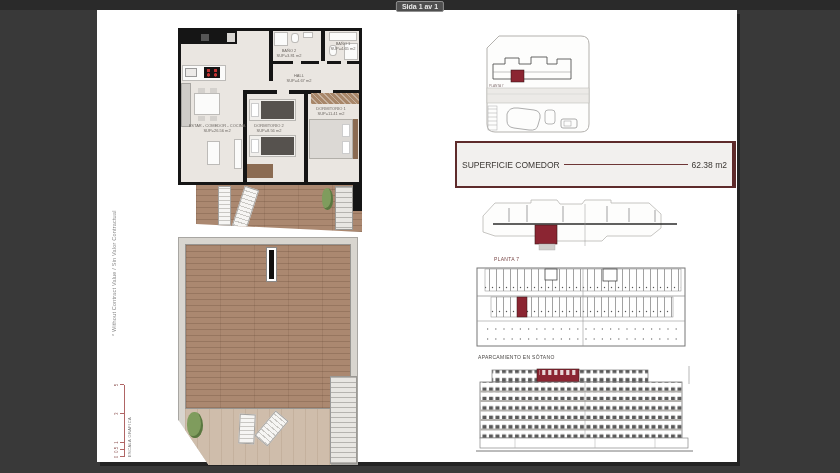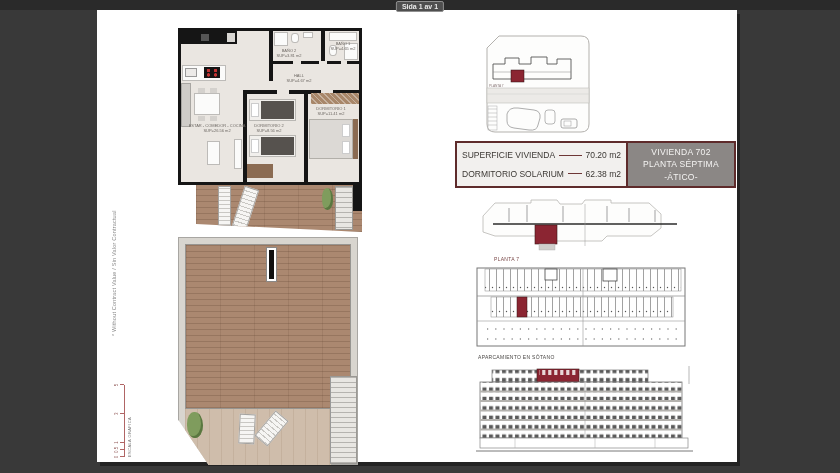--- a/index.html
+++ b/index.html
@@ -210,34 +210,24 @@
       <path d="M11 83 h9 M11 87 h9 M11 91 h9 M11 95 h9 M11 99 h9" stroke="#aaa" stroke-width="0.5"></path>
       <path d="M30 88 q2 -7 11 -6 l16 2 q7 1 6 8 l-2 7 q-1 6 -9 5 l-15 -2 q-7 -1 -7 -7 Z" fill="none" stroke="#999" stroke-width="0.8"></path>
       <rect x="68" y="84" width="10" height="14" rx="3" fill="none" stroke="#999" stroke-width="0.7"></rect>
       <rect x="84" y="93" width="16" height="9" rx="2" fill="none" stroke="#888" stroke-width="0.7"></rect>
       <rect x="87" y="95" width="7" height="5" fill="none" stroke="#999" stroke-width="0.5"></rect>
     </svg>
 
     <div class="surface-table">
       <div class="st-left">
         <div class="st-row">
-          <span>SUPERFICIE VIVIENDA</span>
-          <span class="st-leader"></span>
-          <span>70.20 m2</span>
-        </div>
-        <div class="st-row">
-          <span>DORMITORIO SOLARIUM</span>
+          <span>SUPERFICIE COMEDOR</span>
           <span class="st-leader"></span>
           <span>62.38 m2</span>
         </div>
-      </div>
-      <div class="unit-box">
-        <span>VIVIENDA 702</span>
-        <span>PLANTA SÉPTIMA</span>
-        <span>-ÁTICO-</span>
       </div>
     </div>
 
     <svg style="left:382px;top:186px" width="212" height="58" viewBox="0 0 212 58">
       <path d="M4 20 L16 7 h36 v-3 h26 l3 4 h22 l3 -4 h26 v3 h38 l12 11 v14 l-10 8 h-44 l-5 5 h-56 l-5 -5 H16 L4 36 Z" fill="#fdfdfc" stroke="#b8b6b2" stroke-width="0.8"></path>
       <line x1="14" y1="28" x2="198" y2="28" stroke="#2b2b2b" stroke-width="1.6"></line>
       <path d="M30 12 v14 M48 9 v17 M84 10 v16 M128 10 v16 M150 12 v14 M176 14 v12" stroke="#666" stroke-width="0.6"></path>
       <line x1="106" y1="8" x2="106" y2="50" stroke="#999" stroke-width="0.5"></line>
       <rect x="56" y="29" width="22" height="19" fill="#8b2532" stroke="#3a1515" stroke-width="0.6"></rect>
       <rect x="60" y="48" width="16" height="6" fill="#d0cecb" stroke="#aaa" stroke-width="0.4"></rect>

